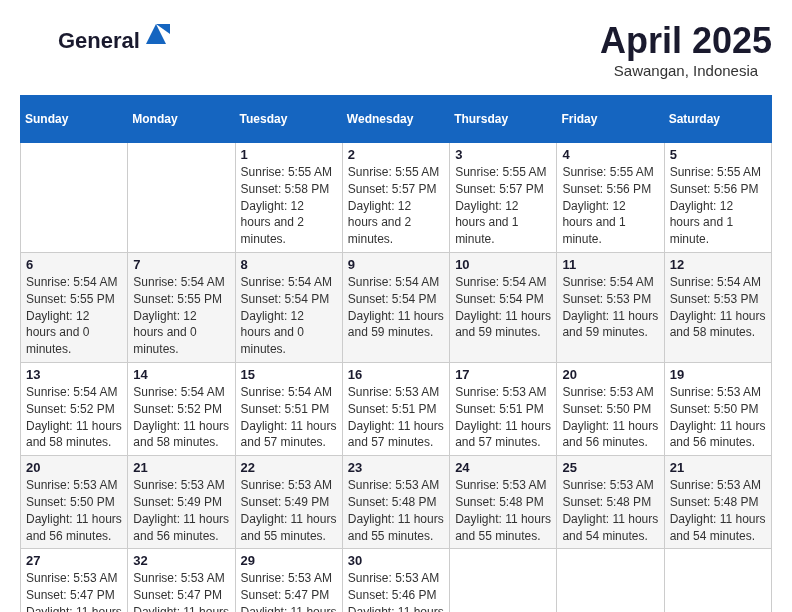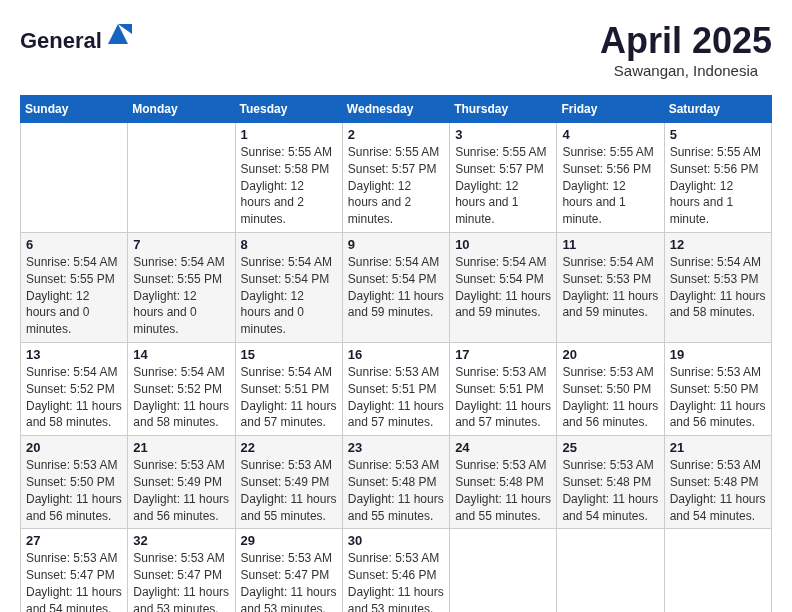--- a/index.html
+++ b/index.html
@@ -44,21 +44,21 @@
       color: #333;
     }
     .calendar {
       width: 100%;
       border-collapse: collapse;
       font-size: 11px;
     }
     .calendar th {
       background: #1565c0;
       color: #fff;
-      padding: 6px 4px;
+      padding: 16px 4px;
       text-align: left;
       font-size: 12px;
       font-weight: bold;
       border: 1px solid #1565c0;
     }
     .calendar td {
       border: 1px solid #ccc;
       padding: 4px 5px;
       vertical-align: top;
       height: 88px;
@@ -83,21 +83,21 @@
     .empty-cell {
       background: #fafafa;
     }
   </style>
 </head>
 <body>
 
 <div class="header">
   <div class="logo">
     <div>
-      <div style="display:flex;align-items:center;">
+      <div style="display:flex;align-items:center;margin-left:38px;">
         <span class="logo-text">
           <span>General</span><svg class="logo-icon" viewBox="0 0 28 28" xmlns="http://www.w3.org/2000/svg">
               <polygon points="4,24 14,4 24,24" fill="#1565c0"></polygon>
               <polygon points="14,4 28,4 28,14" fill="#1565c0"></polygon>
             </svg>
         </span>
       </div>
     </div>
   </div>
   <div class="title-block">

